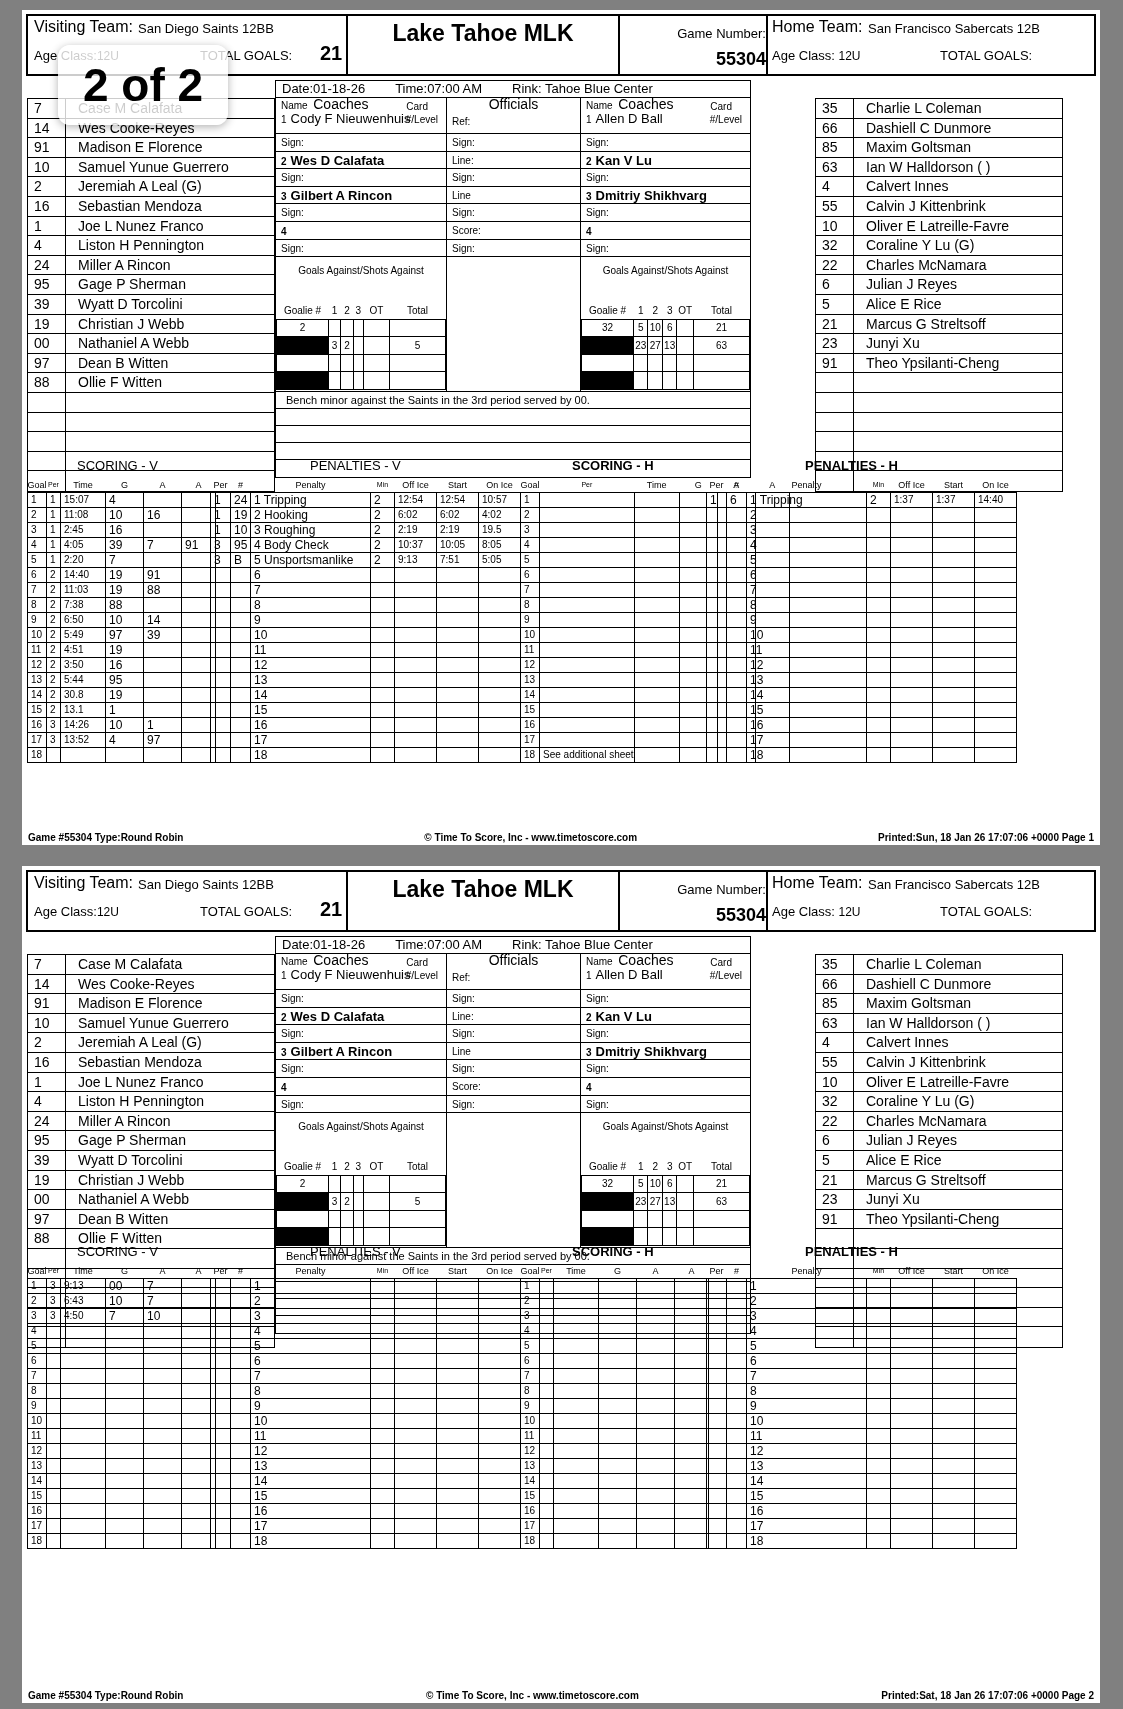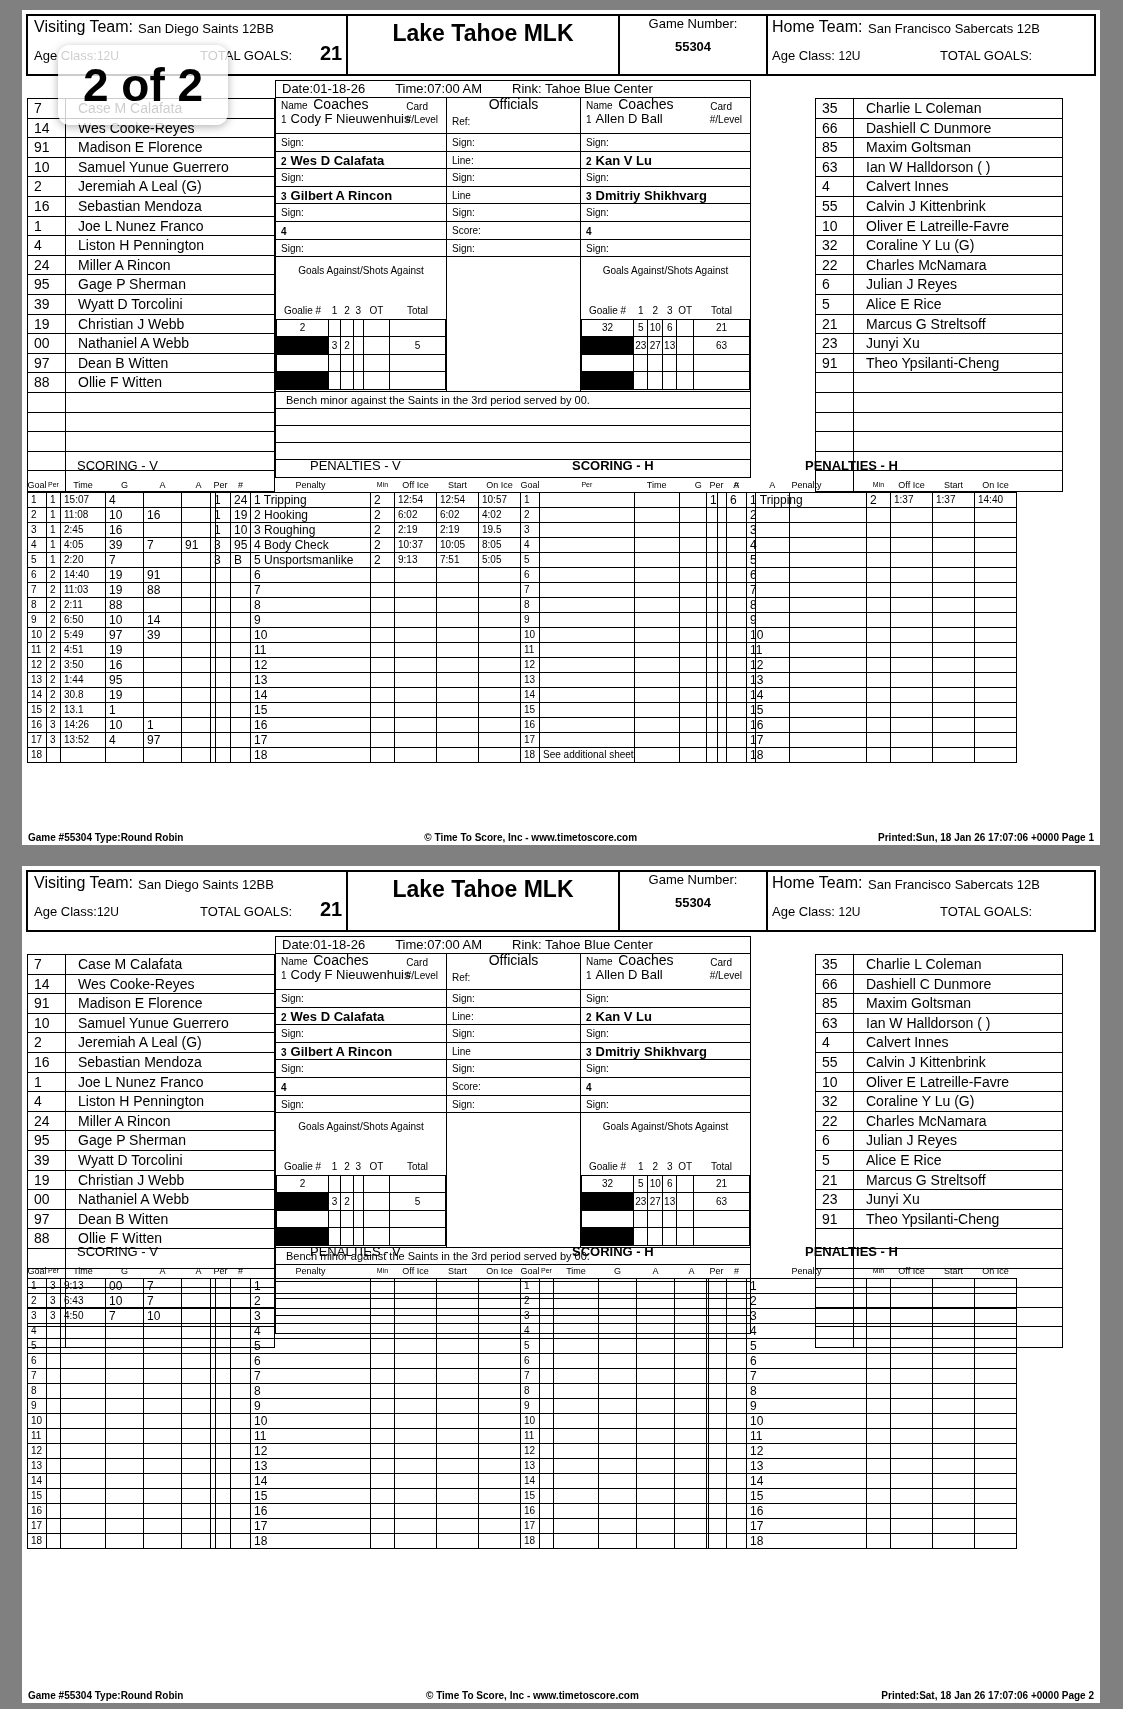--- a/index.html
+++ b/index.html
@@ -3,22 +3,22 @@
 <meta charset="utf-8">
 <style>
   * { box-sizing: border-box; margin: 0; padding: 0; }
   body { width: 1123px; height: 1709px; background: #808080; font-family: "Liberation Sans", sans-serif; color: #000; position: relative; overflow: hidden; }
   .page { position: absolute; left: 22px; width: 1078px; background: #fff; }
   .page.p1 { top: 10px; height: 835px; }
   .page.p2 { top: 866px; height: 837px; }
   .hdr { position: absolute; top: 4px; left: 4px; right: 4px; height: 62px; border: 2px solid #000; display: flex; }
   .hdr .vis { width: 320px; border-right: 2px solid #000; position: relative; }
   .hdr .title { width: 272px; border-right: 2px solid #000; text-align: center; font-weight: bold; font-size: 23px; padding-top: 4px; }
-  .hdr .gnum { width: 148px; border-right: 2px solid #000; text-align: center; font-size: 13px; padding-top: 0; }
-  .hdr .gnum b { display: block; margin-top: 8px; font-size: 13px; }
+  .hdr .gnum { width: 148px; border-right: 2px solid #000; text-align: right; font-size: 13px; padding-top: 10px; }
+  .hdr .gnum b { display: block; margin-top: 8px; font-size: 18px; }
   .hdr .home { flex: 1; position: relative; }
   .lbl { font-size: 16px; }
   .sm { font-size: 13px; }
   .abs { position: absolute; white-space: nowrap; }
   .big21 { font-size: 20px; font-weight: bold; }
   .roster { position: absolute; width: 248px; border: 1.5px solid #000; }
   .roster.v { left: 5px; top: 88px; }
   .roster.h { left: 793px; top: 88px; }
   .roster .r { height: 19.6px; border-bottom: 1px solid #000; display: flex; font-size: 14px; line-height: 18px; }
   .roster .r:last-child { border-bottom: none; }
@@ -454,21 +454,21 @@
             <td class="" style="width:16px">7</td>
             <td class="" style="width:14px">2</td>
             <td class="" style="width:45px">11:03</td>
             <td class="lg" style="width:38px">19</td>
             <td class="lg" style="width:38px">88</td>
             <td class="lg" style="width:34px"></td>
           </tr>
           <tr>
             <td class="" style="width:16px">8</td>
             <td class="" style="width:14px">2</td>
-            <td class="" style="width:45px">2:11</td>
+            <td class="" style="width:45px">7:38</td>
             <td class="lg" style="width:38px">88</td>
             <td class="lg" style="width:38px"></td>
             <td class="lg" style="width:34px"></td>
           </tr>
           <tr>
             <td class="" style="width:16px">9</td>
             <td class="" style="width:14px">2</td>
             <td class="" style="width:45px">6:50</td>
             <td class="lg" style="width:38px">10</td>
             <td class="lg" style="width:38px">14</td>
@@ -494,21 +494,21 @@
             <td class="" style="width:16px">12</td>
             <td class="" style="width:14px">2</td>
             <td class="" style="width:45px">3:50</td>
             <td class="lg" style="width:38px">16</td>
             <td class="lg" style="width:38px"></td>
             <td class="lg" style="width:34px"></td>
           </tr>
           <tr>
             <td class="" style="width:16px">13</td>
             <td class="" style="width:14px">2</td>
-            <td class="" style="width:45px">1:44</td>
+            <td class="" style="width:45px">5:44</td>
             <td class="lg" style="width:38px">95</td>
             <td class="lg" style="width:38px"></td>
             <td class="lg" style="width:34px"></td>
           </tr>
           <tr>
             <td class="" style="width:16px">14</td>
             <td class="" style="width:14px">2</td>
             <td class="" style="width:45px">30.8</td>
             <td class="lg" style="width:38px">19</td>
             <td class="lg" style="width:38px"></td>

